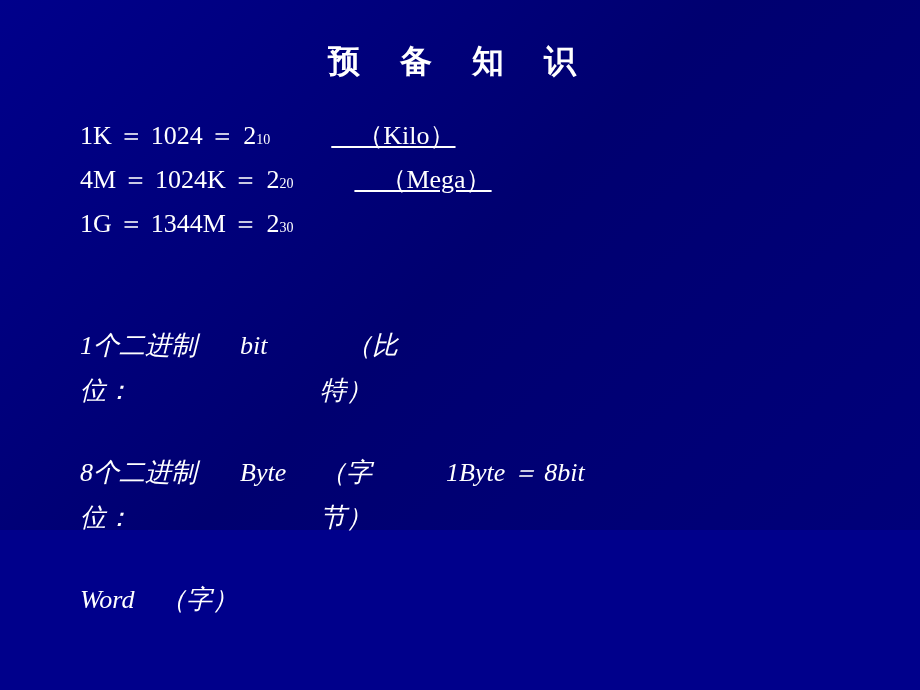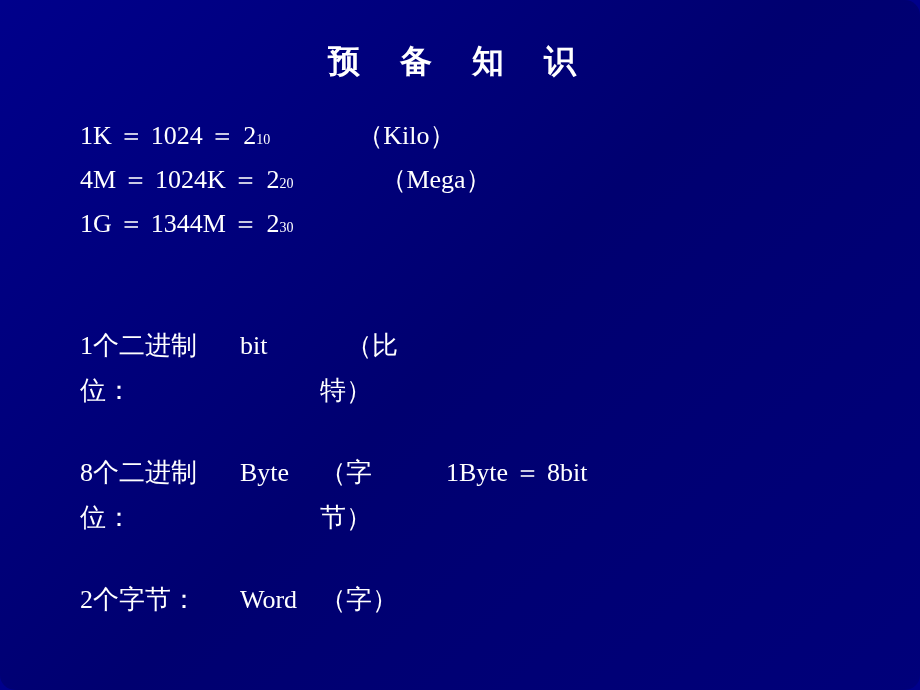--- a/index.html
+++ b/index.html
@@ -12,27 +12,26 @@
       width: 920px;
       height: 690px;
       background-color: #00008B;
       font-family: "SimSun", "宋体", "Microsoft YaHei", serif;
       color: #FFFFFF;
       overflow: hidden;
     }
 
     .slide {
       width: 920px;
-      height: 690px;
+      height: 530px;
       background: linear-gradient(135deg, #00008B 0%, #000070 50%, #00007A 100%);
       padding: 40px 80px;
       display: flex;
       flex-direction: column;
       align-items: flex-start;
-      border-radius: 15px;
     }
 
     .title {
       width: 100%;
       text-align: center;
       font-size: 32px;
       font-weight: bold;
       color: #FFFFFF;
       letter-spacing: 16px;
       margin-bottom: 30px;
@@ -70,24 +69,26 @@
 
     .formula-line .exp {
       font-size: 14px;
       vertical-align: super;
       line-height: 0;
     }
 
     .formula-line .note {
       font-size: 26px;
       color: #FFFFFF;
+      text-decoration: underline;
     }
 
     .bit-section {
       margin-top: 10px;
+      font-style: italic;
     }
 
     .bit-line {
       font-size: 26px;
       color: #FFFFFF;
       line-height: 1.75;
       display: flex;
       align-items: baseline;
     }
 
@@ -164,21 +165,20 @@
     </div>
 
     <div class="bit-line">
       <span class="label">8个二进制位：</span>
       <span class="term">Byte</span>
       <span class="desc">（字节）</span>
       <span class="extra">　1Byte ＝ 8bit</span>
     </div>
 
     <div class="bit-line">
-      <span class="label">2个字节：</span>
       <span class="term">Word</span>
       <span class="desc">（字）</span>
       <span class="extra"></span>
     </div>
 
   </div>
 
 </div>
 
 </body></html>

